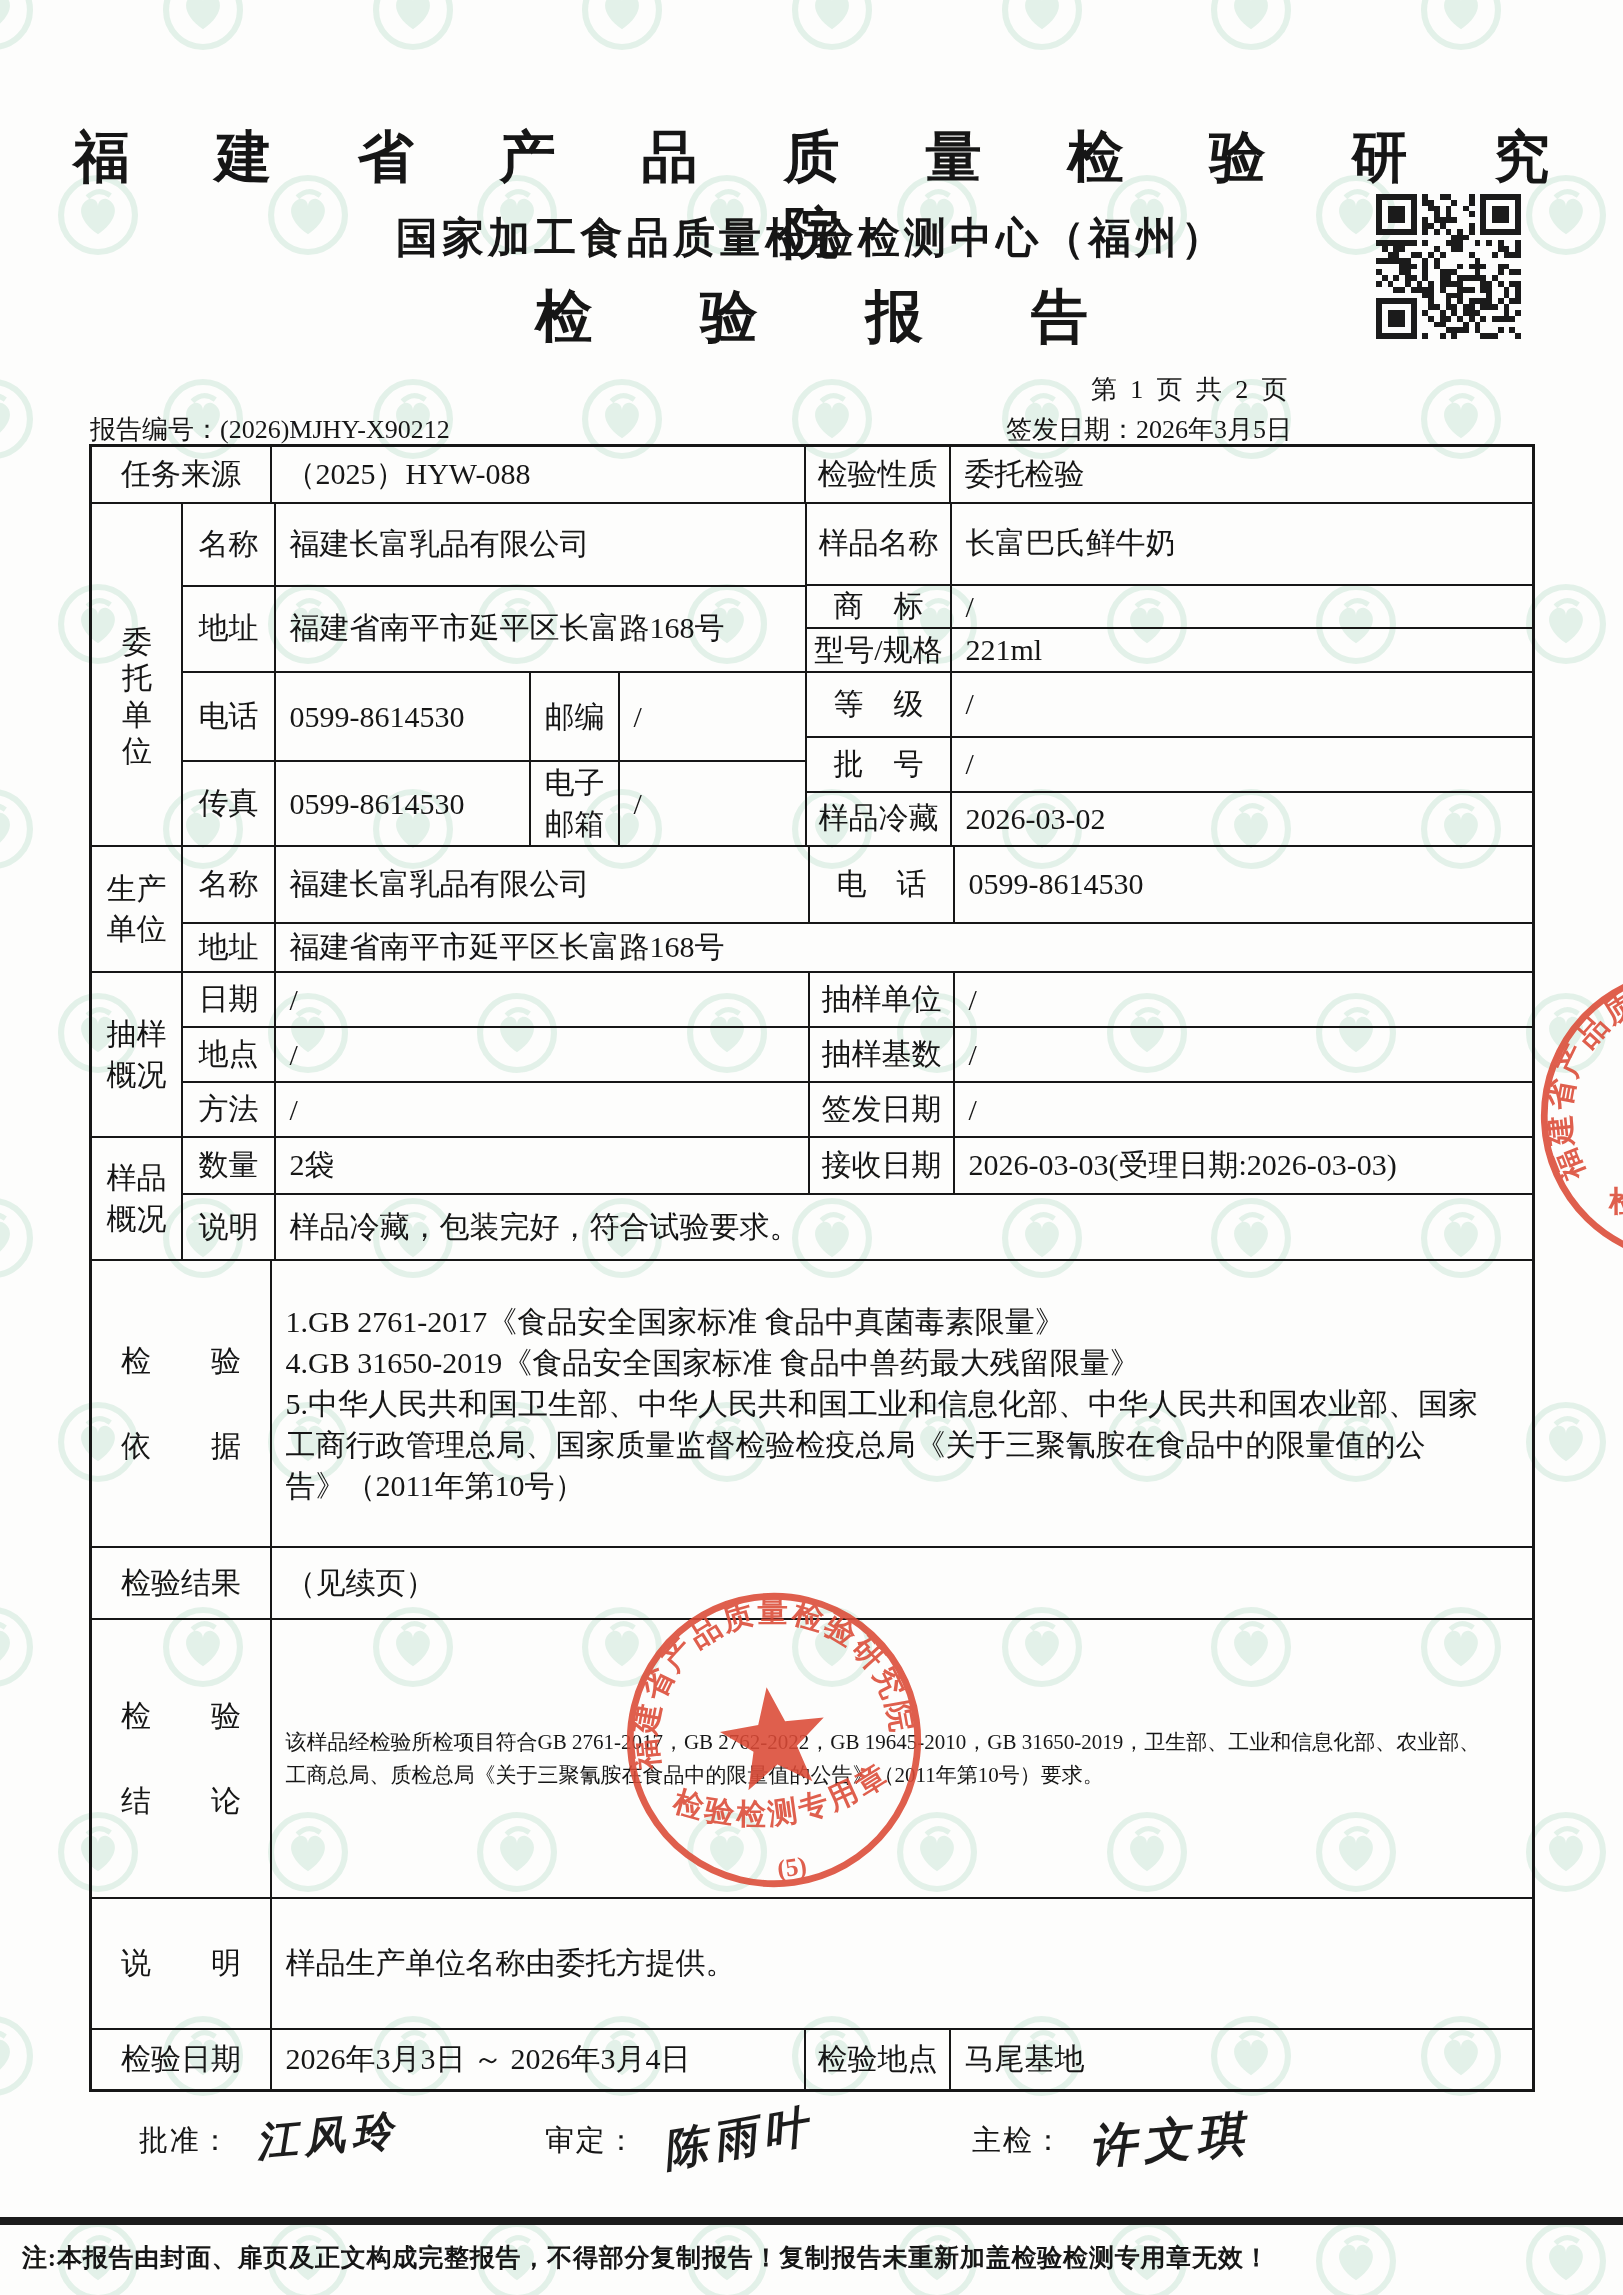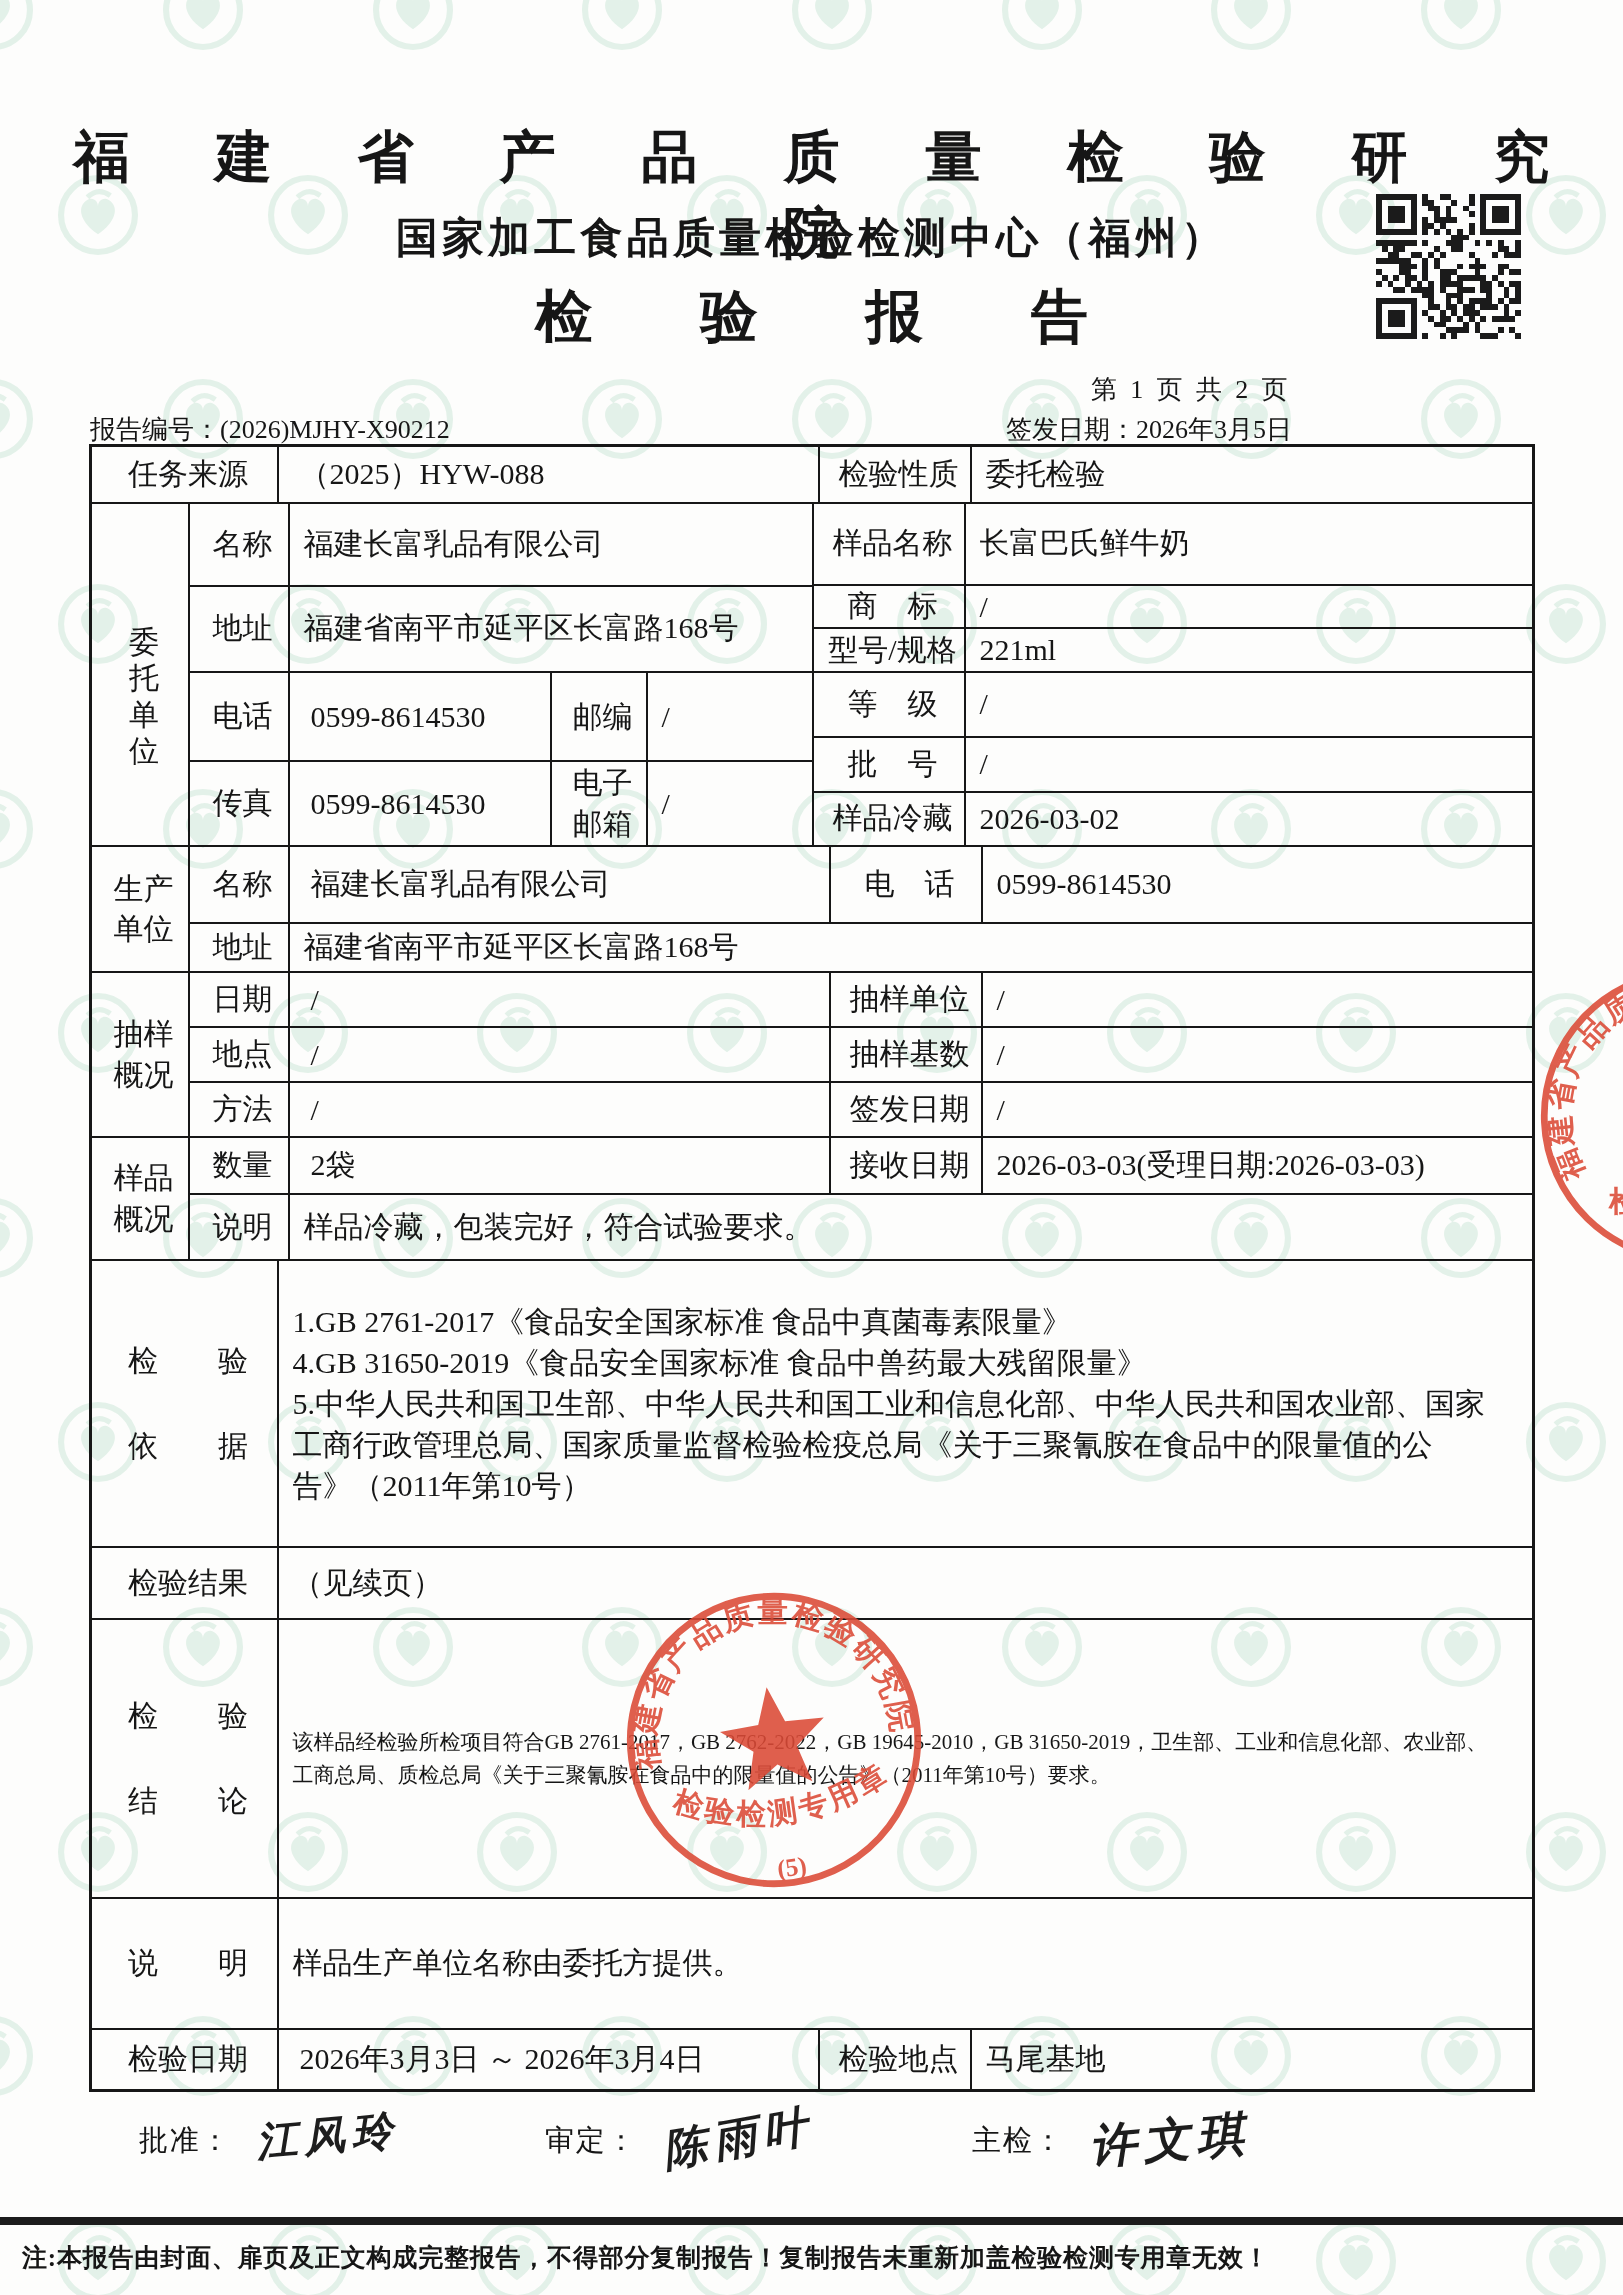--- a/index.html
+++ b/index.html
@@ -19,21 +19,21 @@
   .report-no{position:absolute;top:412px;left:90px;font-size:26px;z-index:2;}
   .issue-date{position:absolute;top:412px;left:1006px;font-size:26px;z-index:2;}
   #qr{position:absolute;top:194px;left:1376px;width:145px;height:145px;z-index:2;}
   
   .tbl{position:absolute;top:444px;left:89px;width:1446px;z-index:2;
        border:3.4px solid #171717;box-sizing:border-box;display:flex;flex-direction:column;
        font-size:30px;}
   .blk{display:flex;box-sizing:border-box;border-bottom:2.5px solid #171717;}
   .blk:last-child{border-bottom:none;}
   .cell{box-sizing:border-box;display:flex;align-items:center;}
-  .br{border-right:2.5px solid #171717;margin-left:7px;}
+  .br{border-right:2.5px solid #171717;}
   .bb{border-bottom:2.5px solid #171717;}
   .lab{justify-content:center;text-align:center;flex:none;}
   .val{padding-left:13.5px;flex:1;}
   .cA{width:91px;flex:none;}
   .cB{width:93px;flex:none;}
   .cAB{width:180px;flex:none;}
   .cV1{width:534px;flex:none;}
   .cV1a{width:255px;flex:none;}
   .cMid{width:89px;flex:none;text-align:center;justify-content:center;line-height:1.2;}
   .cRL{width:145px;flex:none;font-size:30px;}

